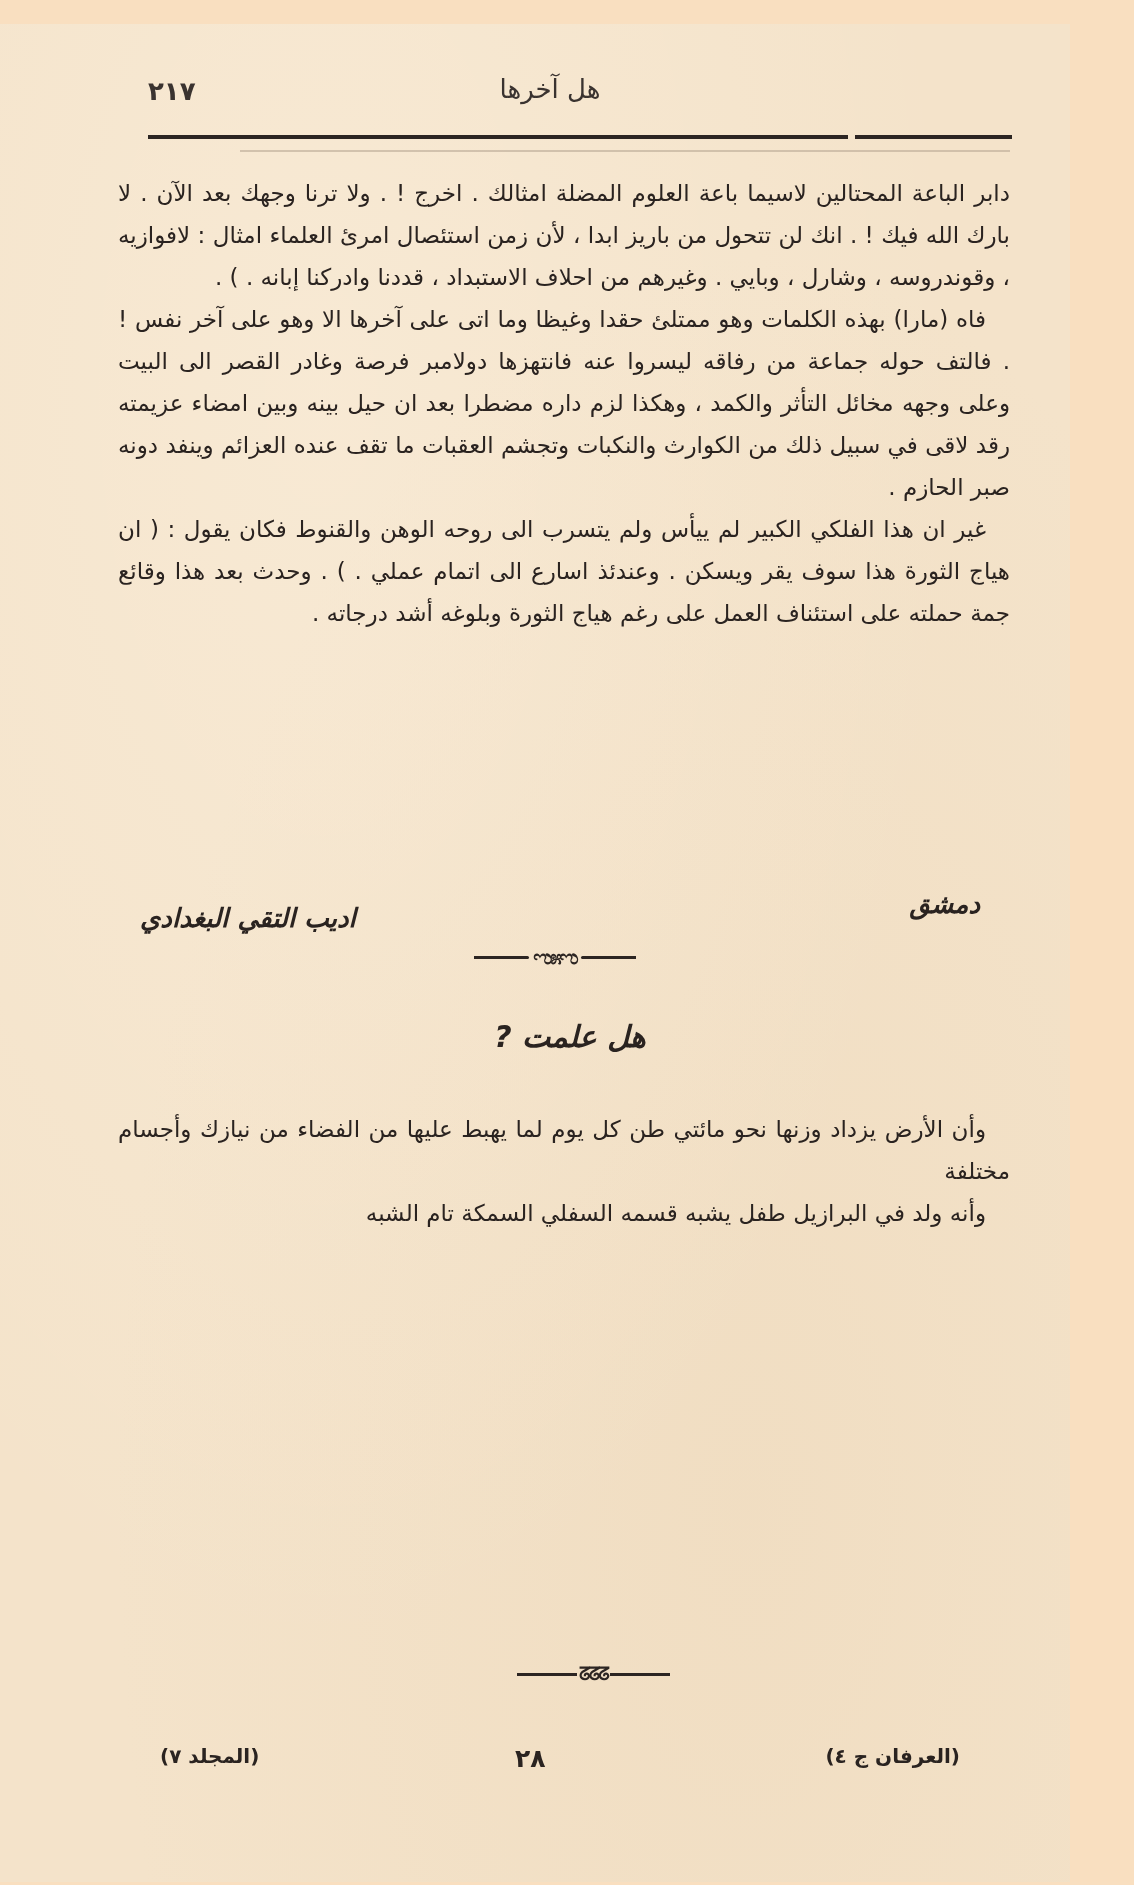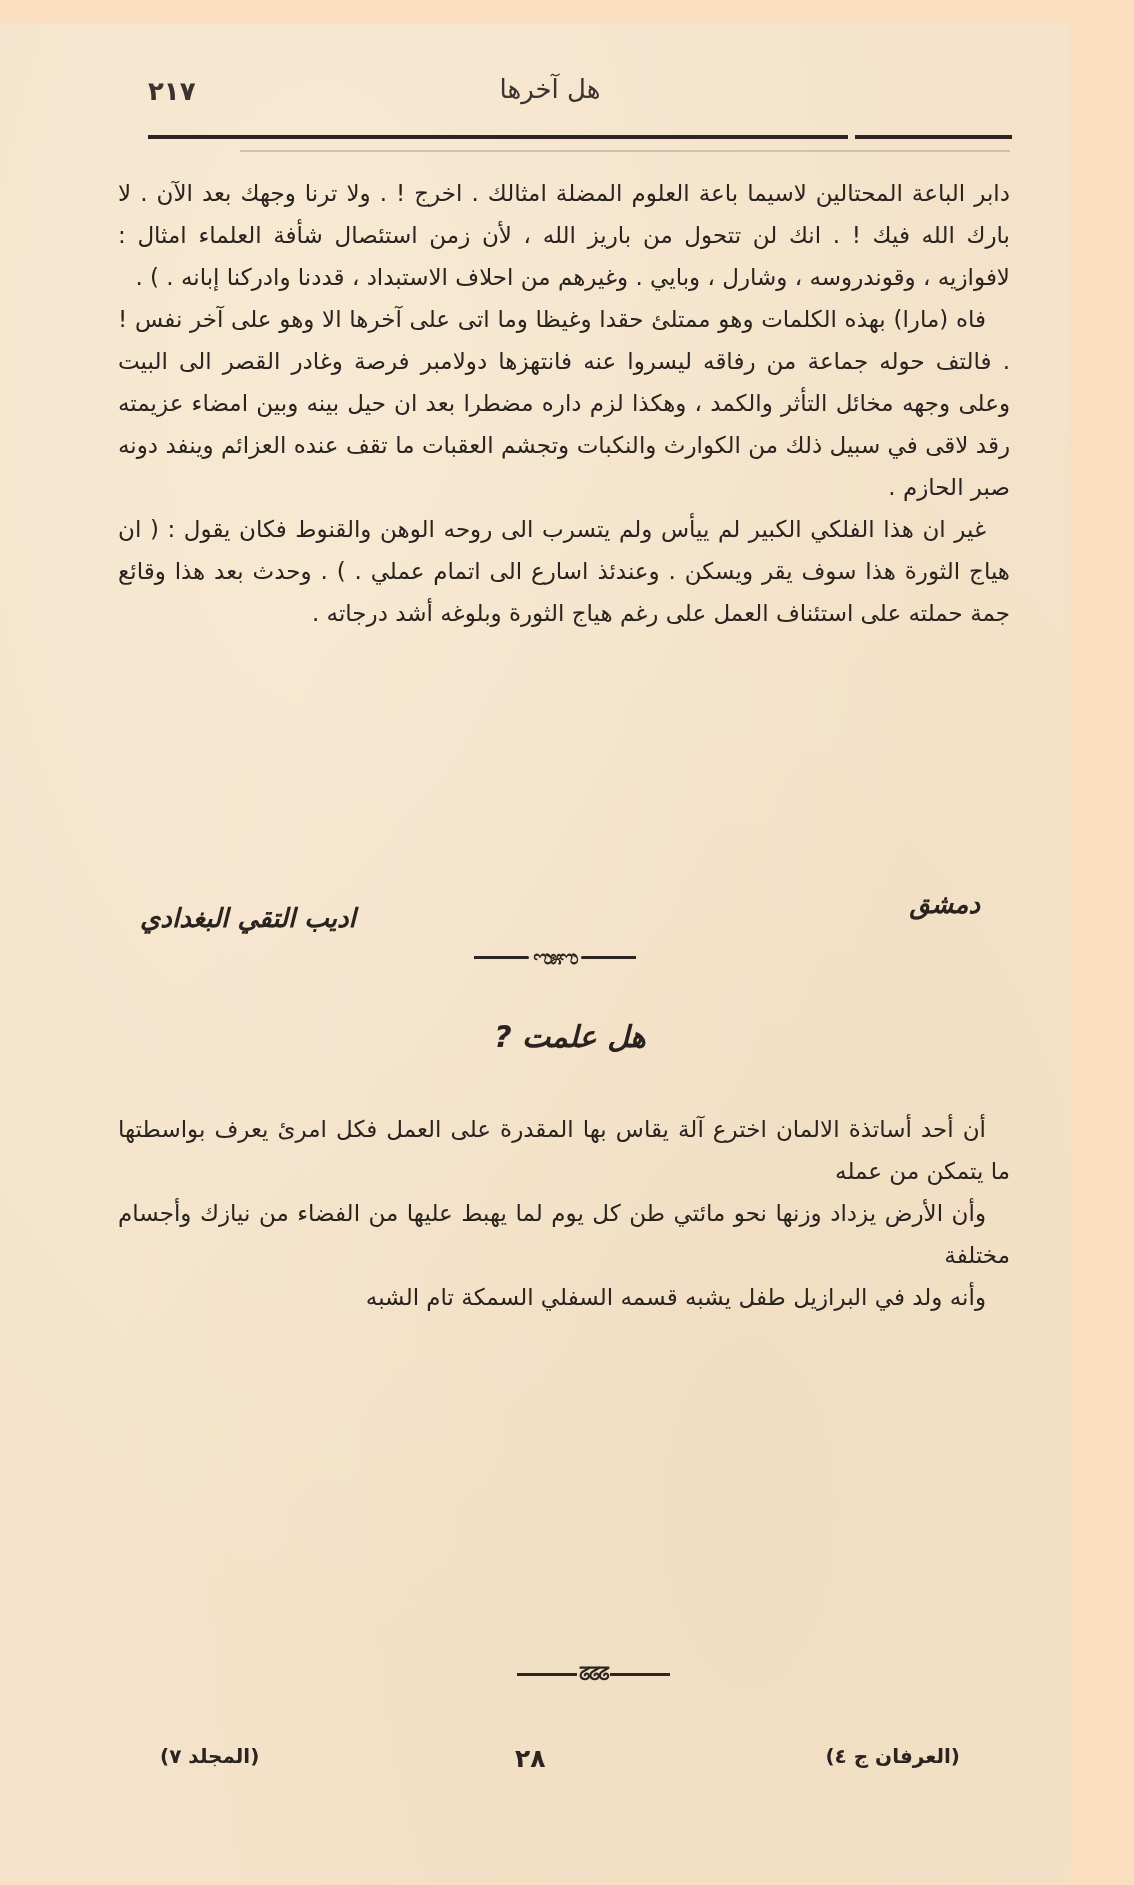--- a/index.html
+++ b/index.html
@@ -174,40 +174,39 @@
 
   <div class="header">
     <span class="page-number">٢١٧</span>
     <span class="running-title">هل آخرها</span>
     <div class="rule-thick" style="left:148px;width:700px;"></div>
     <div class="rule-thick" style="left:855px;width:157px;"></div>
     <div class="rule-thin"></div>
   </div>
 
   <div class="body-text" style="top:148px;">
-    <p class="para">دابر الباعة المحتالين لاسيما باعة العلوم المضلة امثالك . اخرج ! . ولا ترنا وجهك بعد الآن . لا بارك الله فيك ! . انك لن تتحول من باريز الله ، لأن زمن استئصال شأفة العلماء امثال : لافوازيه ، وقوندروسه ، وشارل ، وبايي . وغيرهم من احلاف الاستبداد ، قددنا وادركنا إبانه . ) .</p>
+    <p class="para">دابر الباعة المحتالين لاسيما باعة العلوم المضلة امثالك . اخرج ! . ولا ترنا وجهك بعد الآن . لا بارك الله فيك ! . انك لن تتحول من باريز ابدا ، لأن زمن استئصال امرئ العلماء امثال : لافوازيه ، وقوندروسه ، وشارل ، وبايي . وغيرهم من احلاف الاستبداد ، قددنا وادركنا إبانه . ) .</p>
     <p class="para indent">فاه (مارا) بهذه الكلمات وهو ممتلئ حقدا وغيظا وما اتى على آخرها الا وهو على آخر نفس ! . فالتف حوله جماعة من رفاقه ليسروا عنه فانتهزها دولامبر فرصة وغادر القصر الى البيت وعلى وجهه مخائل التأثر والكمد ، وهكذا لزم داره مضطرا بعد ان حيل بينه وبين امضاء عزيمته رقد لاقى في سبيل ذلك من الكوارث والنكبات وتجشم العقبات ما تقف عنده العزائم وينفد دونه صبر الحازم .</p>
     <p class="para indent">غير ان هذا الفلكي الكبير لم ييأس ولم يتسرب الى روحه الوهن والقنوط فكان يقول : ( ان هياج الثورة هذا سوف يقر ويسكن . وعندئذ اسارع الى اتمام عملي . ) . وحدث بعد هذا وقائع جمة حملته على استئناف العمل على رغم هياج الثورة وبلوغه أشد درجاته .</p>
   </div>
 
   <div class="signature-row">
     <span class="sig-place">دمشق</span>
     <span class="sig-author">اديب التقي البغدادي</span>
   </div>
 
   <div class="ornament" style="left:440px;top:918px;width:230px;height:30px;">
     <div class="line" style="width:55px;border-radius:0 2px 2px 0;"></div>
     <span class="knot" style="font-size:20px;padding:0 4px;">ಌ೫ಌ</span>
     <div class="line" style="width:55px;border-radius:2px 0 0 2px;"></div>
   </div>
 
   <div class="section-title">هل علمت ?</div>
 
   <div class="body-text" style="top:1084px;">
-    <p class="para indent">أن أحد أساتذة الالمان اخترع آلة يقاس بها المقدرة على العمل فكل امرئ يعرف بواسطتها ما يتمكن من عمله</p>
     <p class="para indent">وأن الأرض يزداد وزنها نحو مائتي طن كل يوم لما يهبط عليها من الفضاء من نيازك وأجسام مختلفة</p>
     <p class="para indent">وأنه ولد في البرازيل طفل يشبه قسمه السفلي السمكة تام الشبه</p>
   </div>
 
   <div class="ornament" style="left:445px;top:1638px;width:225px;height:24px;justify-content:flex-end;">
     <div class="line" style="width:60px;"></div>
     <span class="knot" style="font-size:18px;padding:0 2px;">ᘔᘔᘔ</span>
     <div class="line" style="width:60px;"></div>
   </div>
 

